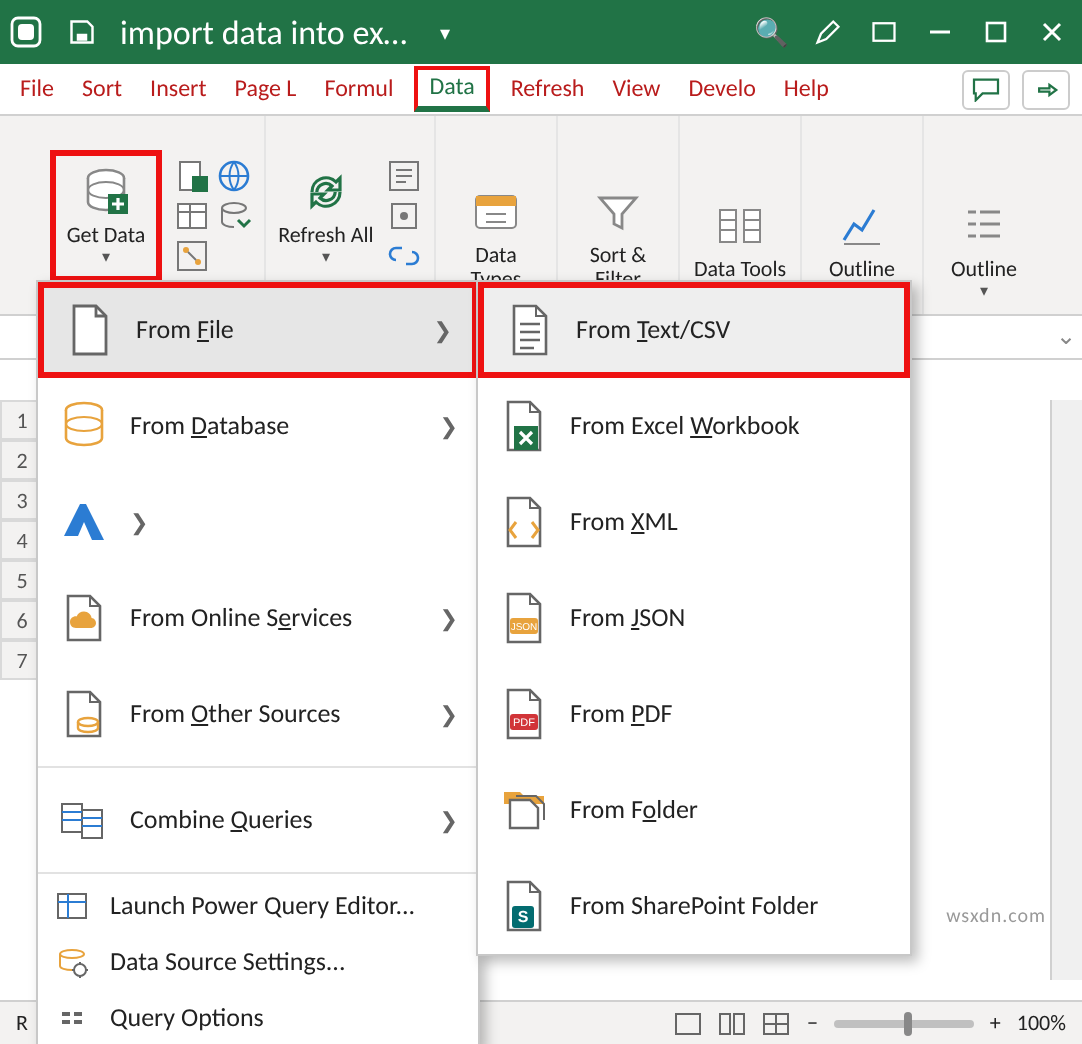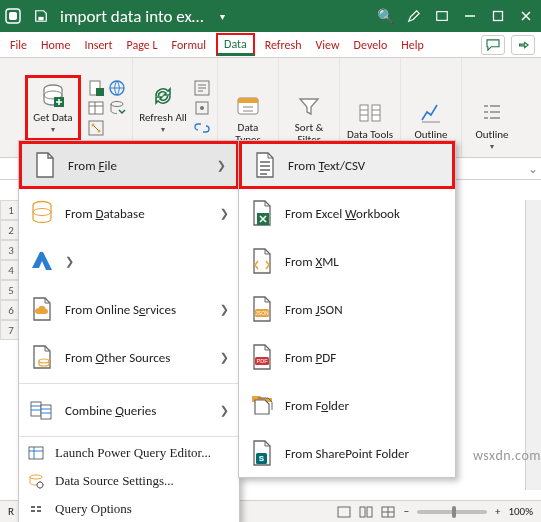--- a/index.html
+++ b/index.html
@@ -61,30 +61,30 @@
   
   .statusbar{position:absolute;left:0;right:0;bottom:0;height:22px;border-top:1px solid #d0d0d0;background:#f3f2f1;display:flex;align-items:center;justify-content:space-between;padding:0 8px;font-size:11px;}
   .statusbar .right{display:flex;align-items:center;gap:8px;}
   .zoom-slider{width:70px;height:4px;background:#c0c0c0;position:relative;border-radius:2px;}
   .zoom-slider::after{content:"";position:absolute;left:50%;top:-4px;width:4px;height:12px;background:#888;border-radius:2px;}
   
   .menu{position:absolute;background:#fff;border:1px solid #c8c8c8;box-shadow:3px 3px 6px rgba(0,0,0,0.25);font-size:13px;color:#222;}
   .menu1{left:18px;top:140px;width:222px;}
   .menu2{left:238px;top:140px;width:218px;}
   .menu-item{display:flex;align-items:center;height:48px;padding:0 10px 0 10px;gap:10px;cursor:default;}
-  .menu-item.compact{height:28px;padding-left:8px;font-family:Liberation Serif, serif;}
+  .menu-item.compact{height:28px;padding-left:8px;}
   .menu-item .mi-label{flex:1;}
   .menu-item .chev-r{font-size:11px;color:#666;}
   .menu-sep{height:1px;background:#e2e2e2;margin:2px 0;}
   .menu-item.highlight{border:3px solid #e11;background:#e6e6e6;}
   .menu-item.highlight2{border:3px solid #e11;background:#eee;}
   .mi-icon{width:26px;height:26px;display:flex;align-items:center;justify-content:center;flex-shrink:0;}
   .mi-icon.small{width:18px;height:18px;}
   .u{text-decoration:underline;}
-  .watermark{position:absolute;right:0;bottom:26px;font-size:14px;color:#999;letter-spacing:0.5px;}
+  .watermark{position:absolute;right:18px;bottom:26px;font-size:10px;color:#999;letter-spacing:0.5px;}
   
   svg{display:block;}
 </style>
 </head>
 <body>
 
 <div class="titlebar">
   <div class="titlebar-left">
     <span class="ic">
       <svg width="16" height="16" viewBox="0 0 16 16">
@@ -126,21 +126,21 @@
     <span class="ic">
       <svg width="12" height="12" viewBox="0 0 12 12">
           <path d="M2 2l8 8M10 2l-8 8" stroke="#fff" stroke-width="1.5"></path>
         </svg>
     </span>
   </div>
 </div>
 
 <div class="tabs">
   <div class="tab">File</div>
-  <div class="tab">Home</div>
+  <div class="tab">Sort</div>
   <div class="tab">Insert</div>
   <div class="tab">Page L</div>
   <div class="tab">Formul</div>
   <div class="tab active">Data</div>
   <div class="tab">Refresh</div>
   <div class="tab">View</div>
   <div class="tab">Develo</div>
   <div class="tab">Help</div>
   <div class="tab-side">
     <div class="badge">

